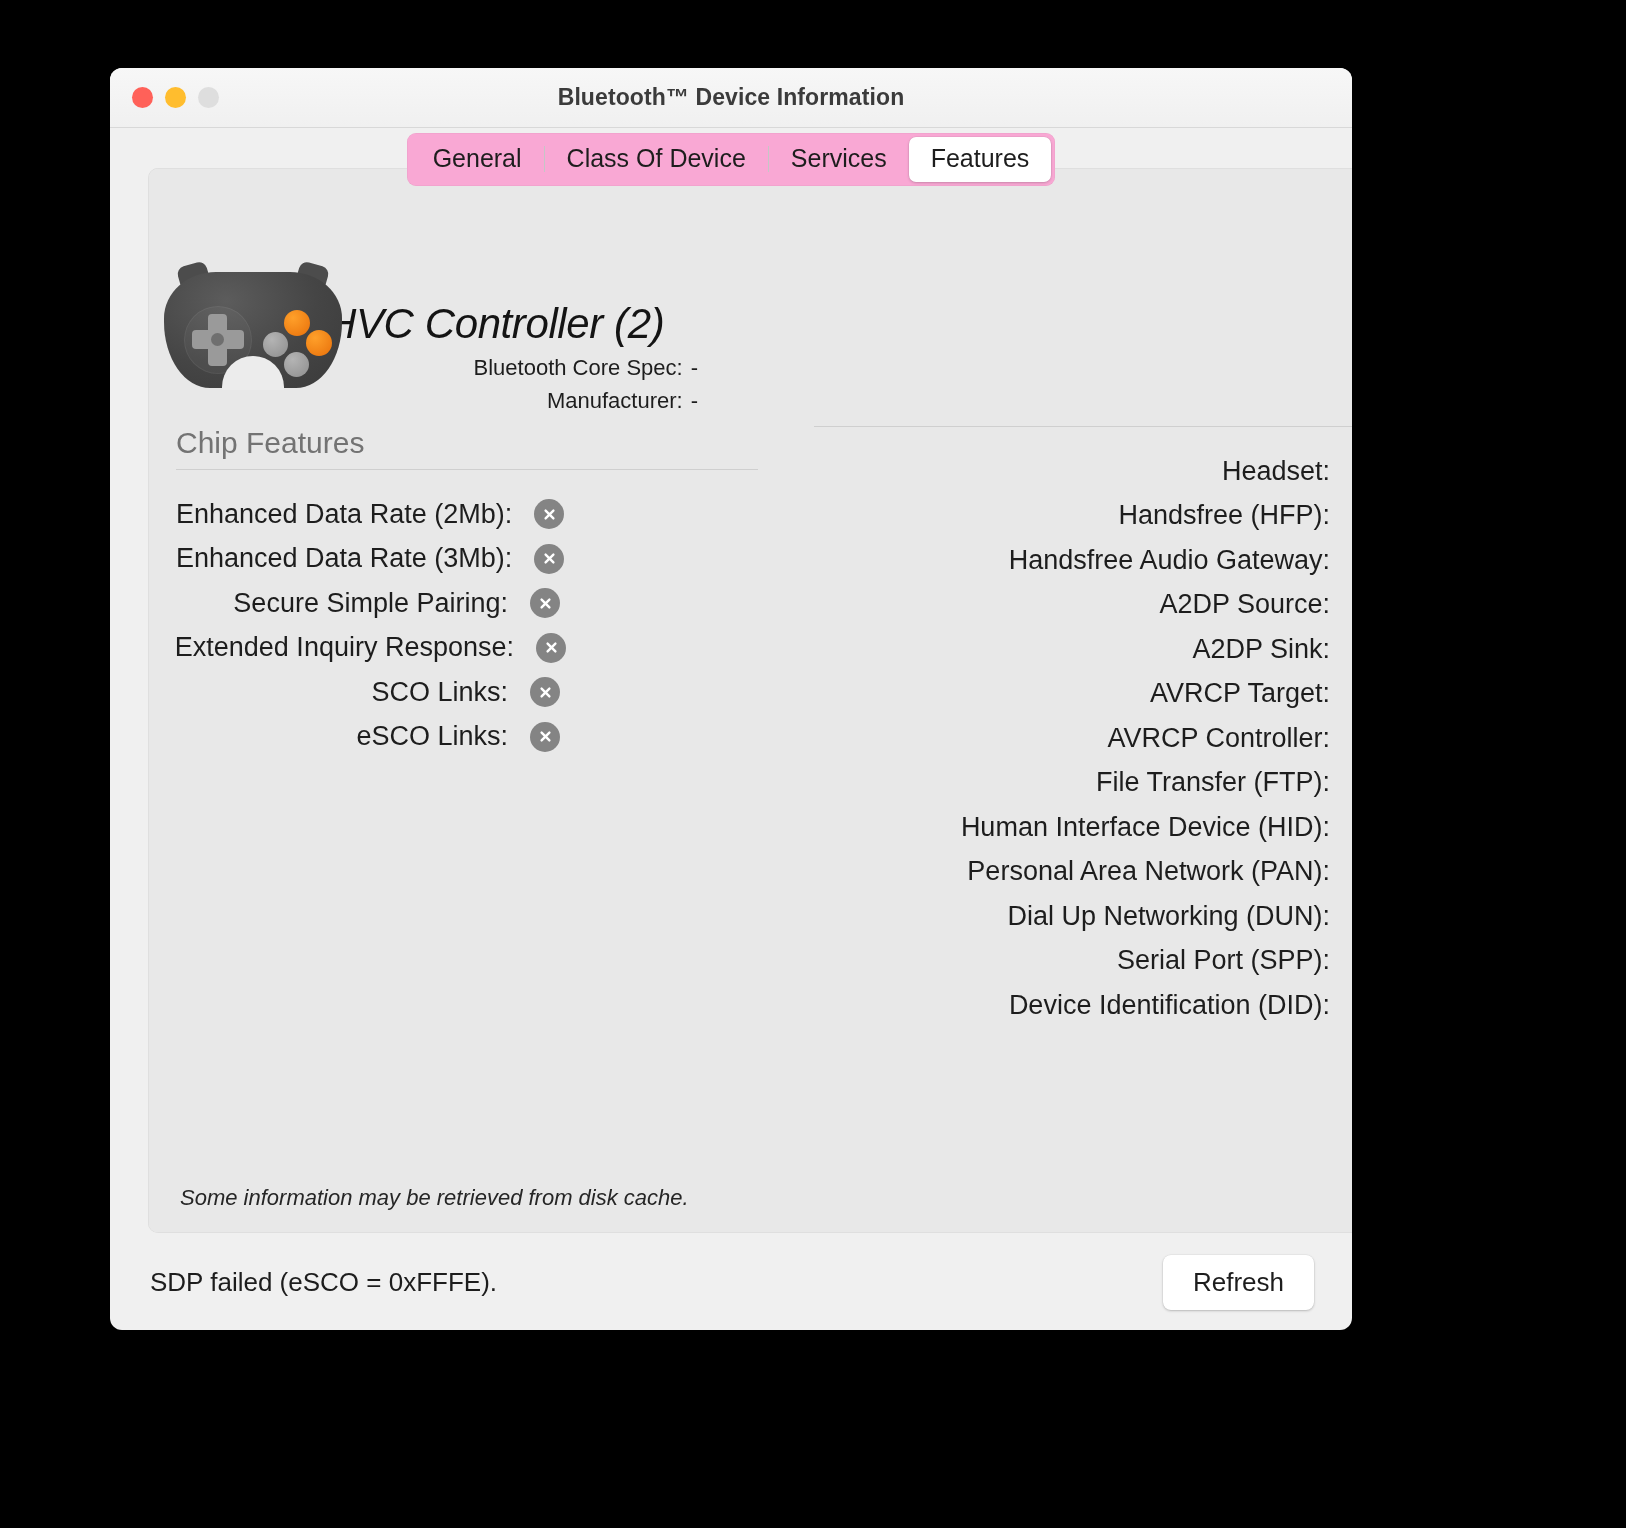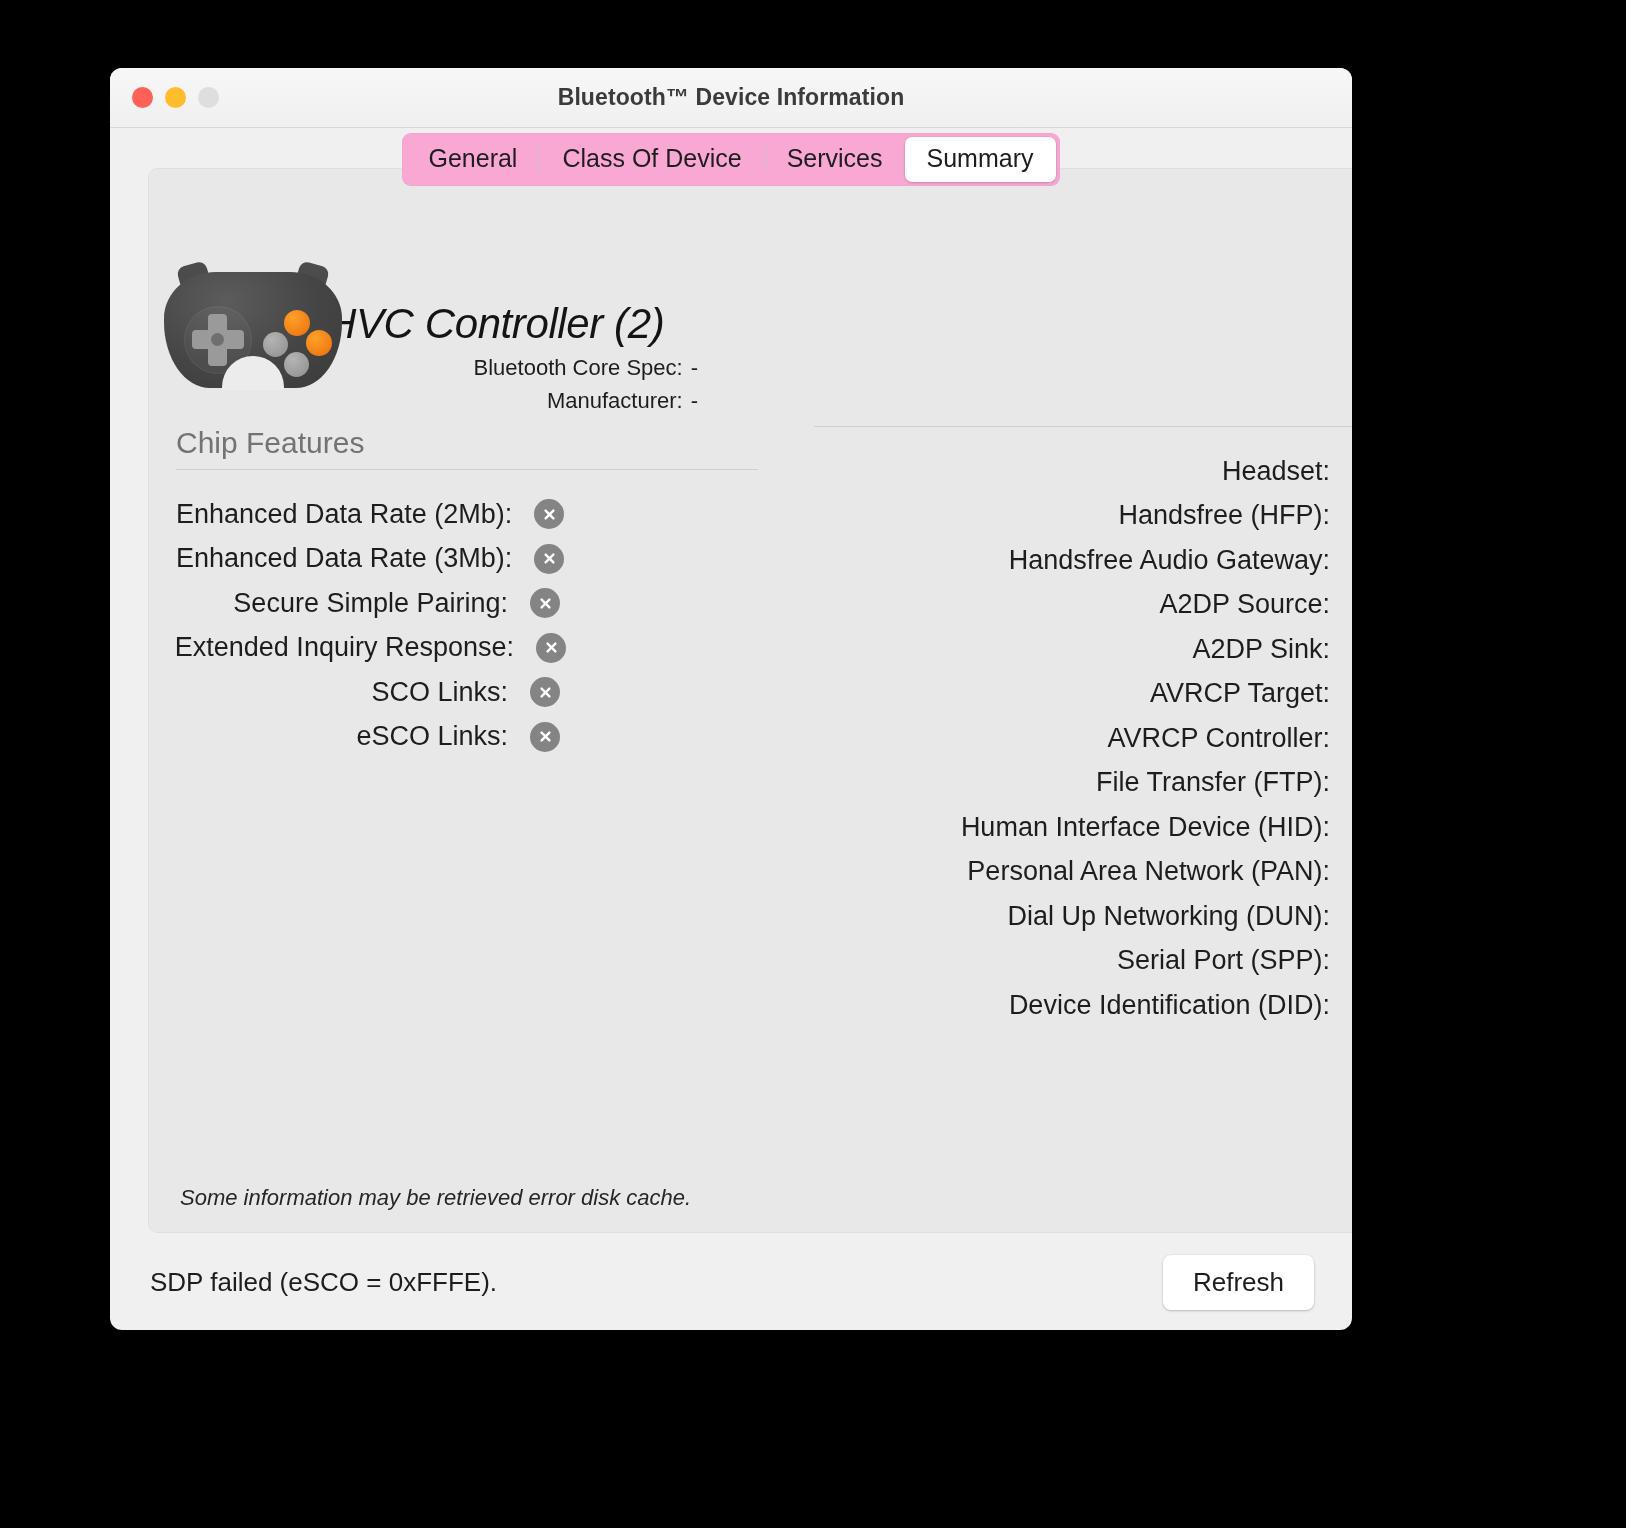--- a/index.html
+++ b/index.html
@@ -227,21 +227,21 @@
     <div id="win-title">Bluetooth™ Device Information</div>
   </div>
 
   <div id="tabwrap">
     <div id="tabs">
       <div class="tab">General</div>
       <div class="tabsep"></div>
       <div class="tab">Class Of Device</div>
       <div class="tabsep"></div>
       <div class="tab">Services</div>
-      <div class="tab active">Summary</div>
+      <div class="tab active">Features</div>
     </div>
   </div>
 
   <div id="panel">
 
     <div id="devhead">
       <div id="icon-slot">
         <div class="gamepad">
           <div class="gp-shoulder l"></div>
           <div class="gp-shoulder r"></div>
@@ -470,21 +470,21 @@
                     <path d="M3.6 9.9 L7.4 13.6 L15.2 5.2" stroke="#ffffff" stroke-width="2.6" fill="none" stroke-linecap="round" stroke-linejoin="round"></path>
                   </svg>
                 </span>
               </span>
             </div>
           </div>
       </div>
 
     </div>
 
-    <div id="disclaimer">Some information may be retrieved error disk cache.</div>
+    <div id="disclaimer">Some information may be retrieved from disk cache.</div>
   </div>
 
   <div id="footer">
     <div id="errmsg">SDP failed (eSCO = 0xFFFE).</div>
     <button id="refresh-btn">Refresh</button>
   </div>
 
 </div>
 
 </body></html>

